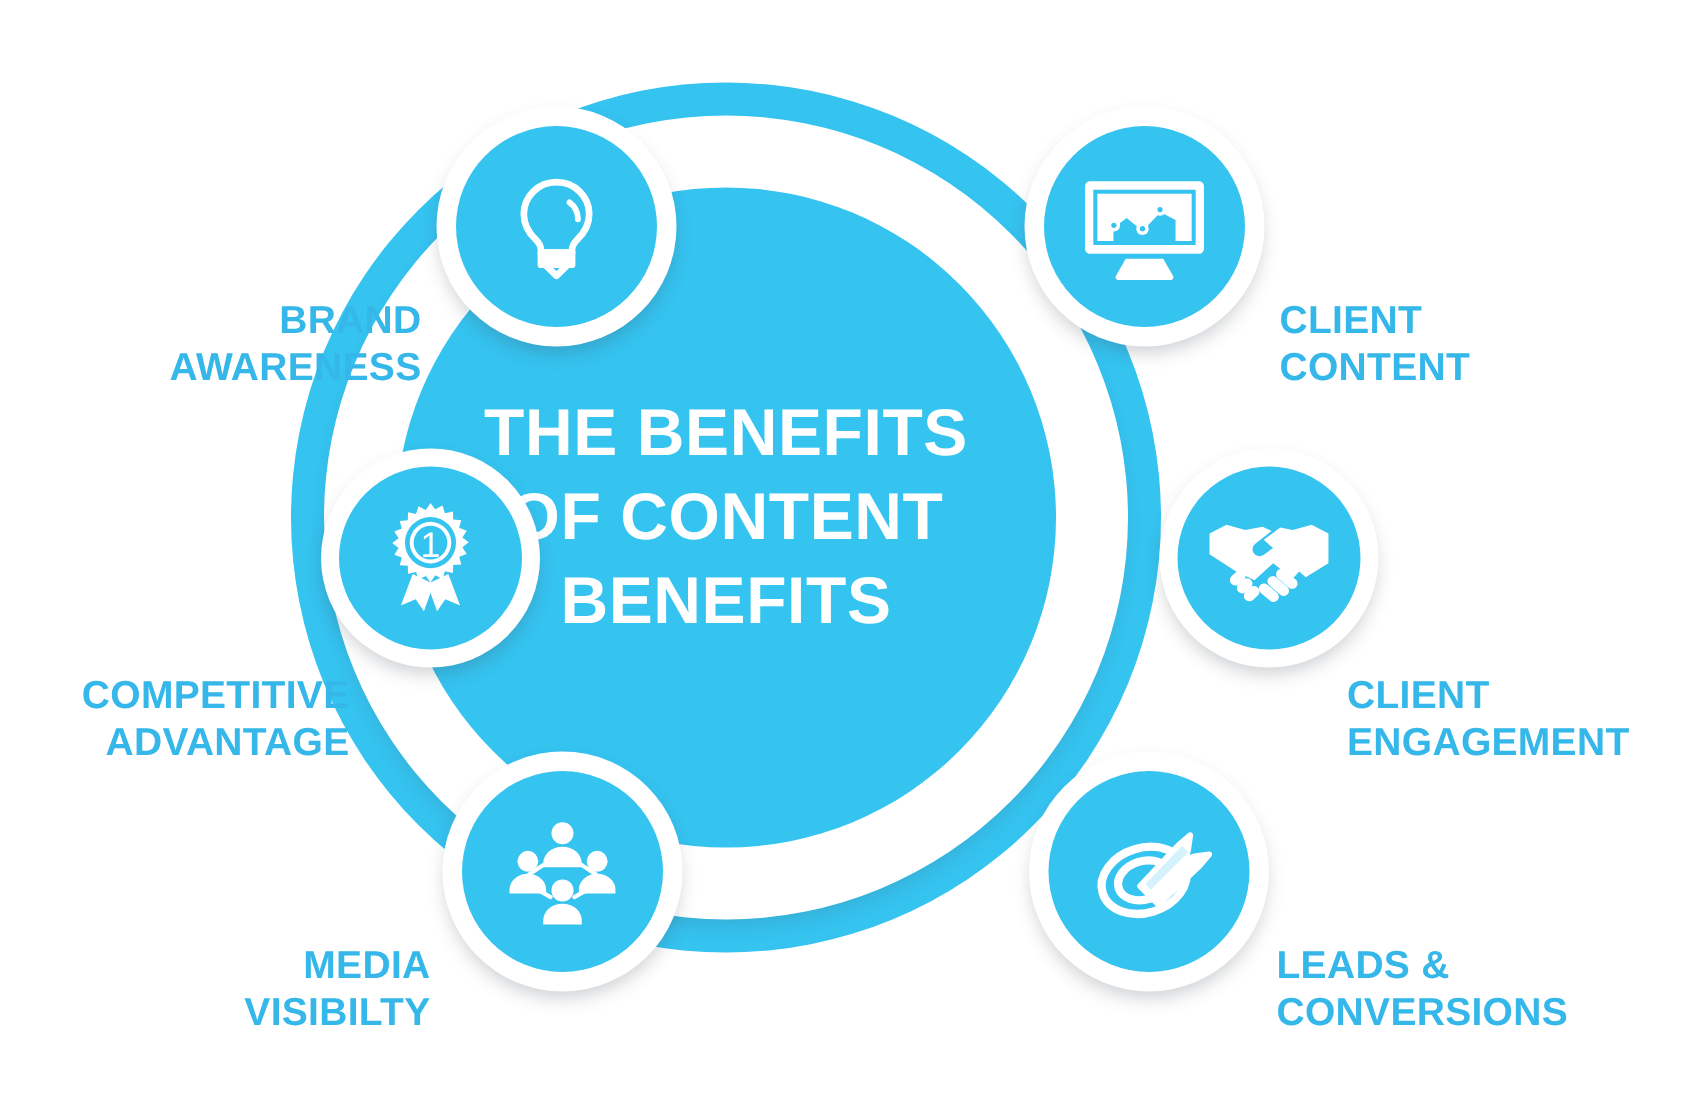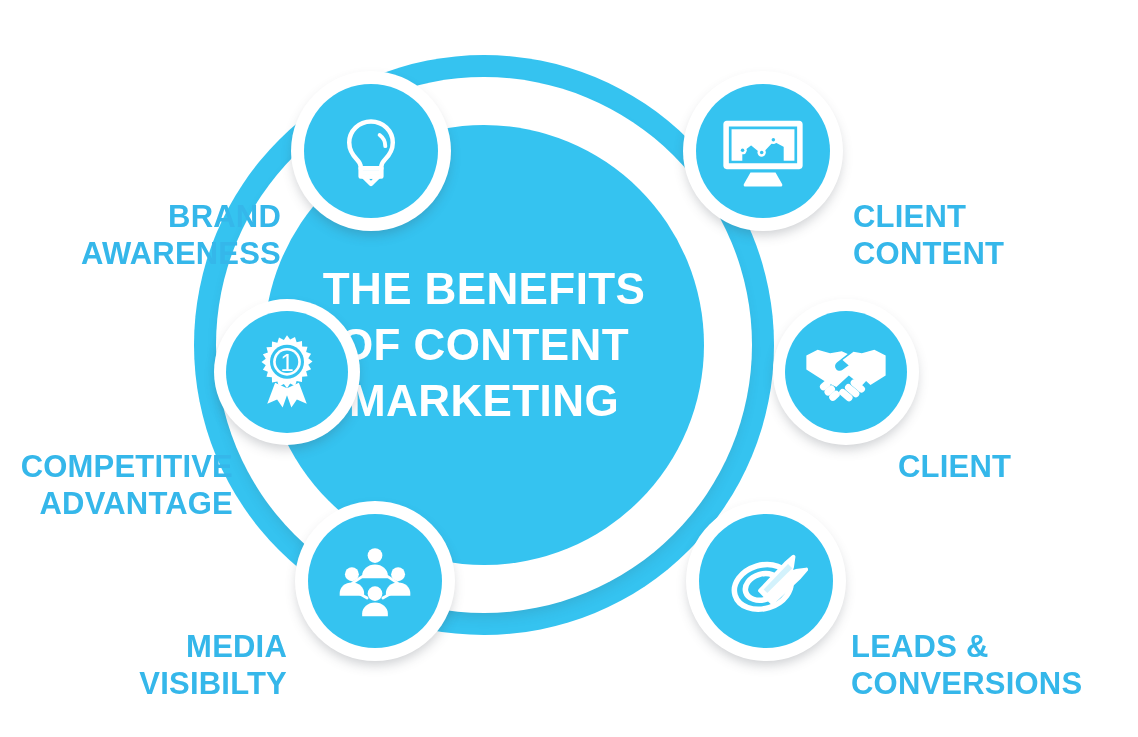--- a/index.html
+++ b/index.html
@@ -113,21 +113,21 @@
   .n-website    { left: 683px; top:  71px; }
   .n-compet     { left: 214px; top: 299px; }
   .n-client     { left: 773px; top: 299px; }
   .n-media      { left: 295px; top: 501px; }
   .n-leads      { left: 686px; top: 501px; }
 
   
   .label {
     position: absolute;
     color: #35b7ea;
-    font-size: 31px;
+    font-size: 26px;
     line-height: 1.2;
     font-weight: bold;
     letter-spacing: 0.2px;
     white-space: nowrap;
   }
   .label-r { text-align: right; }
   .label-l { text-align: left; }
 
   .l-brand   { right: 857px; top: 198px; }
   .l-website { left:  853px; top: 198px; }
@@ -141,21 +141,21 @@
 
 <div class="infographic">
 
   <div class="wheel">
     <div class="wheel-outer-ring"></div>
     <div class="wheel-gap"></div>
     <div class="wheel-core"></div>
     <div class="wheel-title">
       <span>THE BENEFITS</span>
       <span>OF CONTENT</span>
-      <span>MARKETING</span>
+      <span>BENEFITS</span>
     </div>
   </div>
 
   <div class="node node-lg n-brand">
     <div class="node-disc">
       <span>
         <svg width="84" height="84" viewBox="0 0 64 64" fill="none" stroke="#ffffff" stroke-width="3.4" stroke-linecap="round" stroke-linejoin="round">
           <path d="M32 9.5c-9.2 0-16.6 7.2-16.6 16.1 0 5.6 2.9 10 6.1 13.1 1.7 1.7 2.6 3.4 2.6 5.2v1.3h15.8v-1.3c0-1.8.9-3.5 2.6-5.2 3.2-3.1 6.1-7.5 6.1-13.1C48.6 16.7 41.2 9.5 32 9.5z"></path>
           <path d="M24.1 45.2h15.8v6.2H24.1z"></path>
           <path d="M26.2 51.4h11.6l-5.8 5.6z"></path>
@@ -284,20 +284,21 @@
     <div>CONTENT</div>
   </div>
 
   <div class="label label-r l-compet">
     <div>COMPETITIVE</div>
     <div>ADVANTAGE</div>
   </div>
 
   <div class="label label-l l-client">
     <div>CLIENT</div>
+    <div>ENGAGEMENT</div>
   </div>
 
   <div class="label label-l l-leads">
     <div>LEADS &amp;</div>
     <div>CONVERSIONS</div>
   </div>
 
   <div class="label label-r l-media">
     <div>MEDIA</div>
     <div>VISIBILTY</div>

